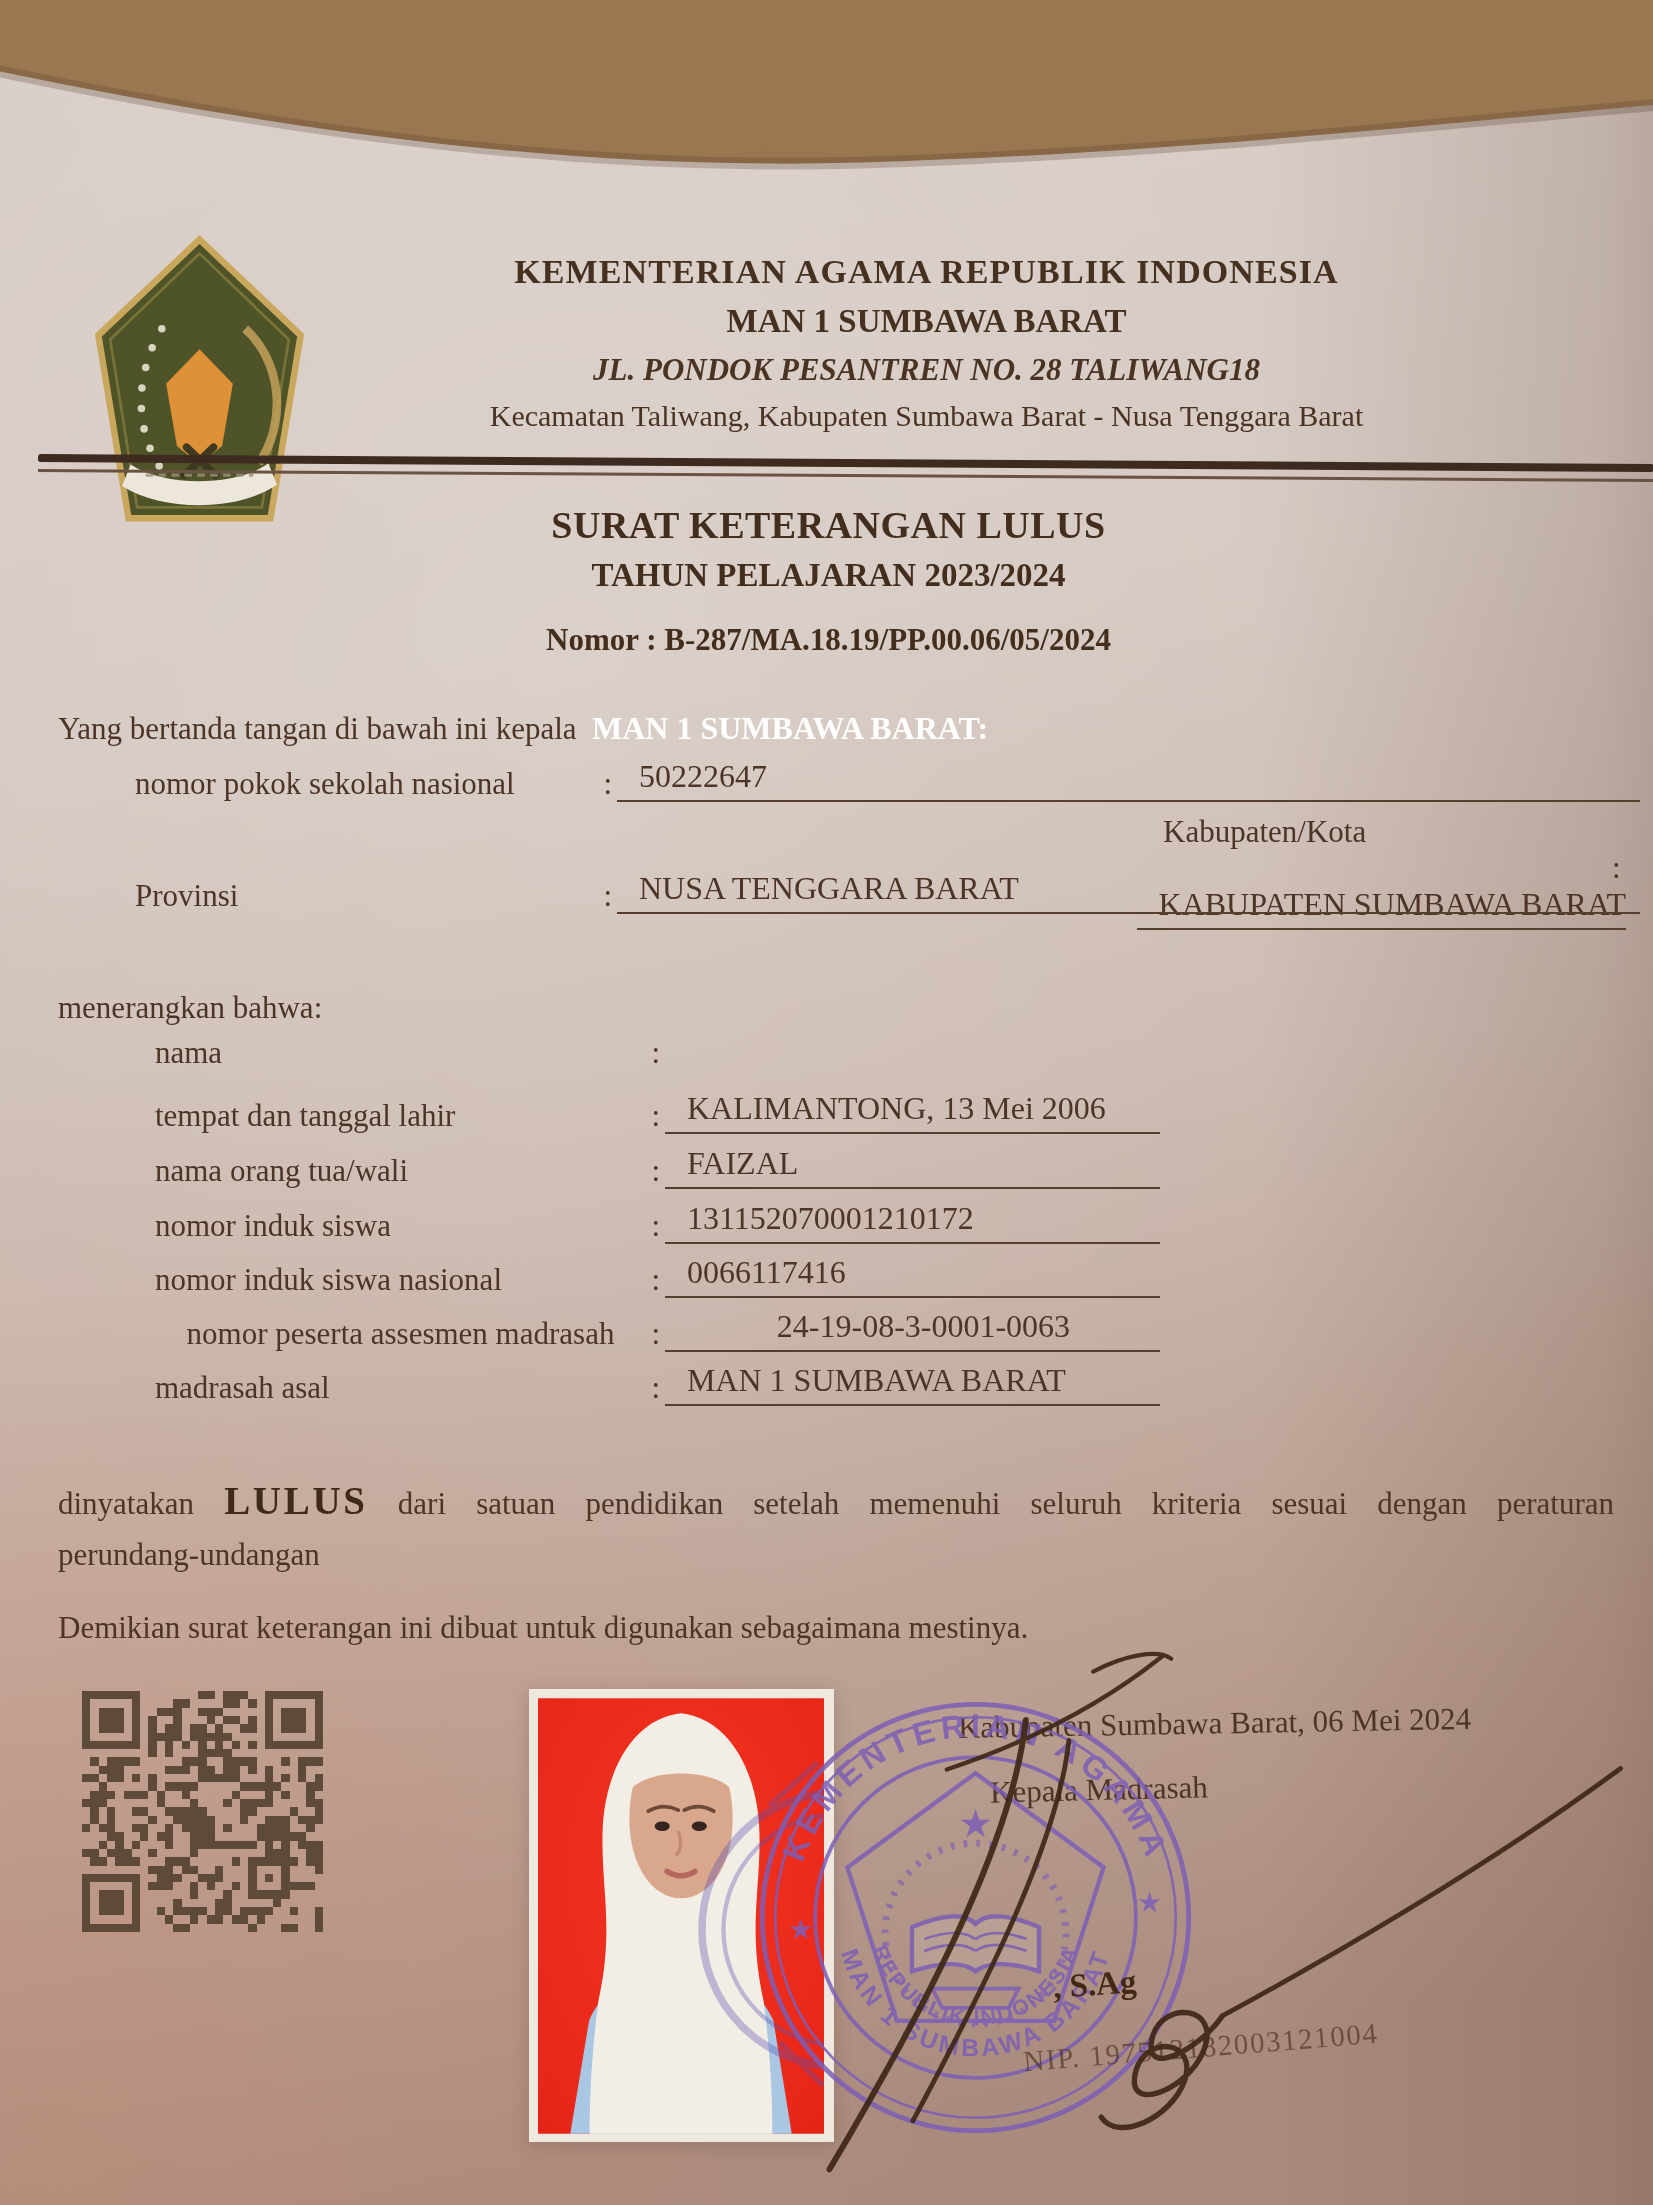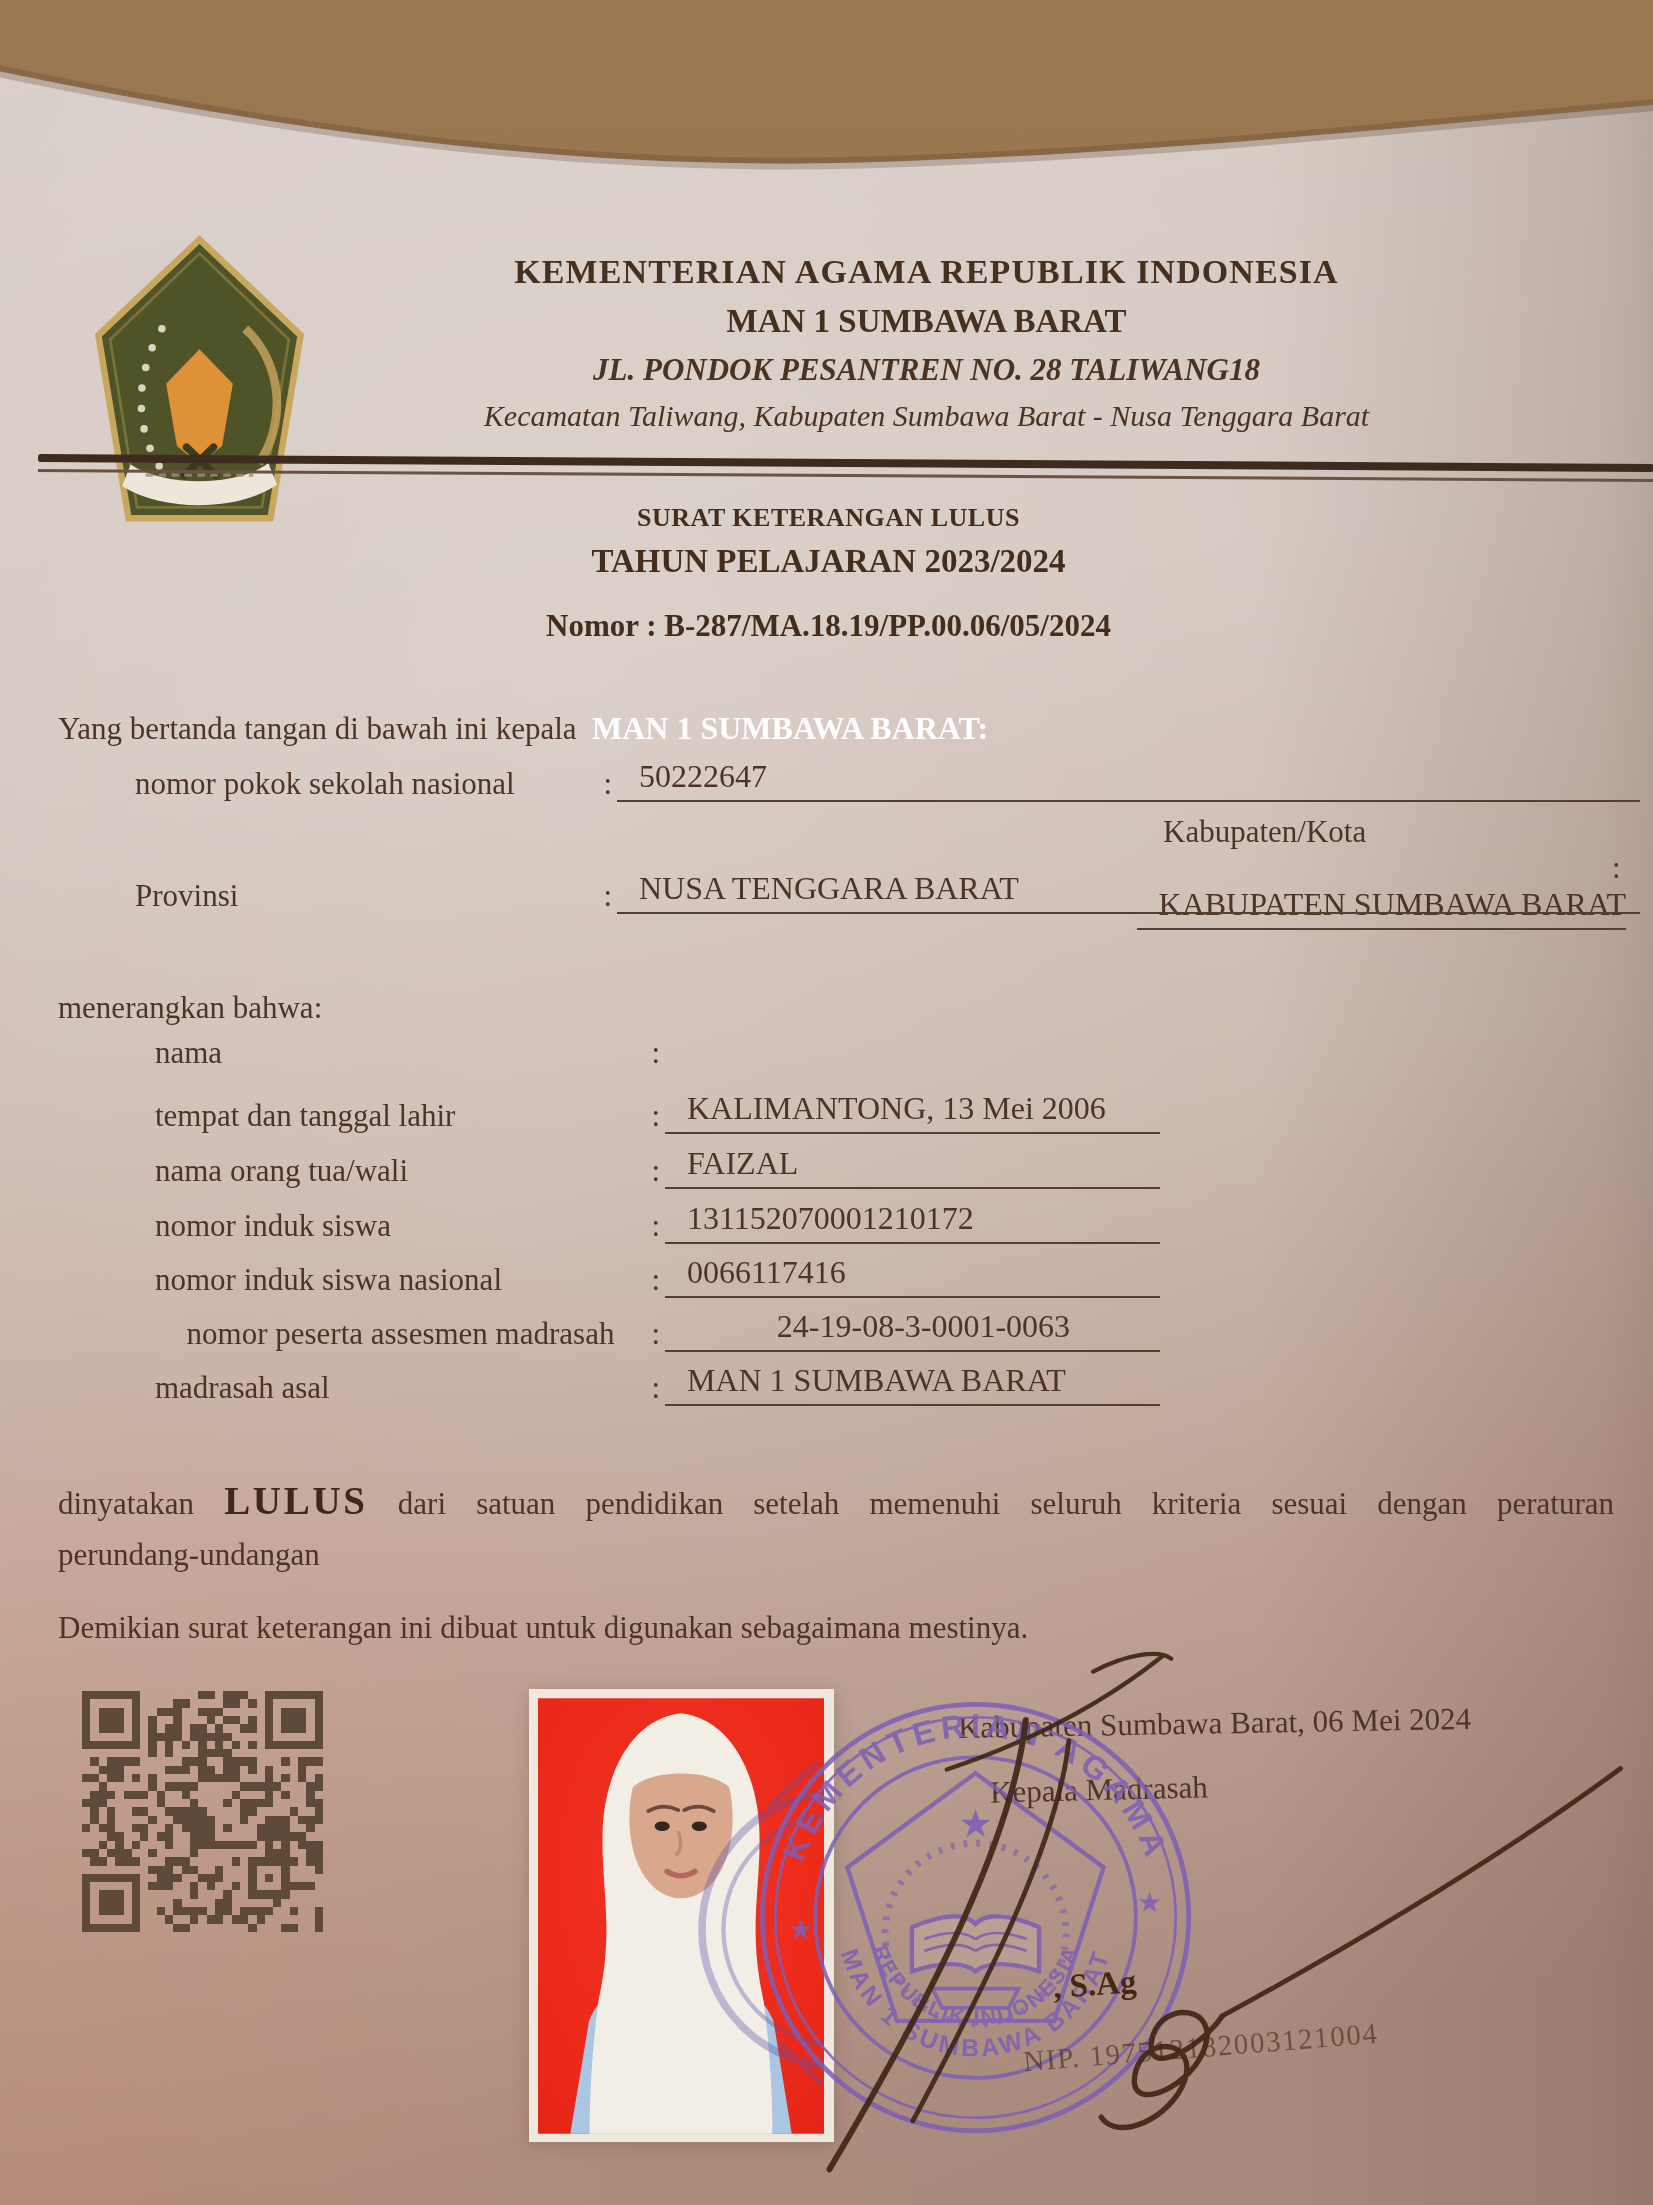--- a/index.html
+++ b/index.html
@@ -4,25 +4,25 @@
 <style>
   html,body{margin:0;padding:0;width:1654px;height:2205px;overflow:hidden;background:#866244;}
   body{font-family:"Liberation Serif", serif;color:#4c3526;position:relative;}
   #backdrop{position:absolute;inset:0;z-index:0;}
   .abs{position:absolute;}
   
   .hdr{left:302px;top:253px;width:1249px;text-align:center;z-index:3;}
   .hdr .l1{font-size:34px;font-weight:600;letter-spacing:1.1px;color:#46301f;}
   .hdr .l2{font-size:33px;font-weight:600;margin-top:12px;color:#46301f;}
   .hdr .l3{font-size:31px;font-style:italic;font-weight:600;margin-top:12px;color:#4a3322;}
-  .hdr .l4{font-size:30px;font-style:italic;margin-top:10.8px;color:#4a3322;}
+  .hdr .l4{font-size:30px;margin-top:10.8px;color:#4a3322;}
   .rule1{left:38px;top:459px;width:1616px;height:7.5px;background:#3c2b1e;transform:rotate(0.35deg);z-index:3;border-radius:3.2px;}
   .rule2{left:38px;top:474px;width:1616px;height:2.7px;background:#6a5342;transform:rotate(0.35deg);z-index:3;}
   .title{left:48px;top:503px;width:1561px;text-align:center;z-index:3;}
-  .title .t1{font-size:26px;font-weight:bold;color:#432d1d;letter-spacing:0.5px;}
+  .title .t1{font-size:38px;font-weight:bold;color:#432d1d;letter-spacing:0.5px;}
   .title .t2{font-size:33px;font-weight:bold;color:#432d1d;margin-top:9.7px;}
   .title .t3{font-size:31px;font-weight:bold;color:#432d1d;margin-top:28px;}
   .intro{left:58px;top:710px;width:1561px;font-size:31px;z-index:3;}
   .intro b{font-size:32px;color:#ffffff;}
   .frow{display:flex;align-items:flex-end;z-index:3;font-size:31px;}
   .frow .lab{flex:0 0 auto;}
   .frow .col{flex:0 0 auto;padding:0 5.4px;}
   .frow .val{flex:1 1 auto;border-bottom:2.7px solid #55402f;padding:0 0 5.4px 21.5px;font-size:32px;white-space:nowrap;}
   .g1 .lab{width:463px;}
   .g2 .lab{width:491px;}

